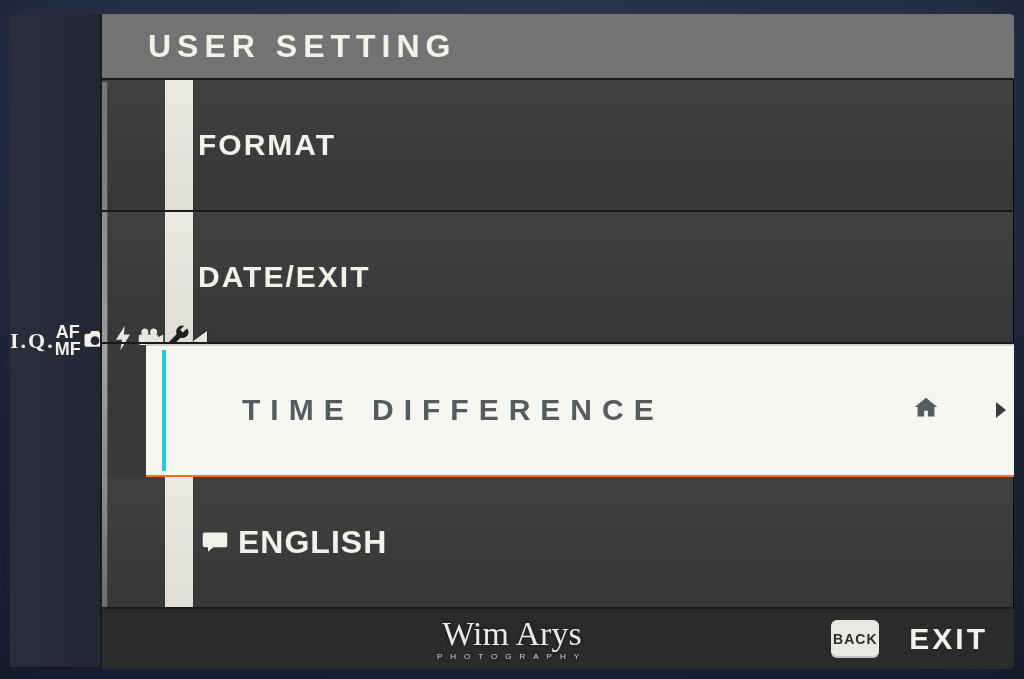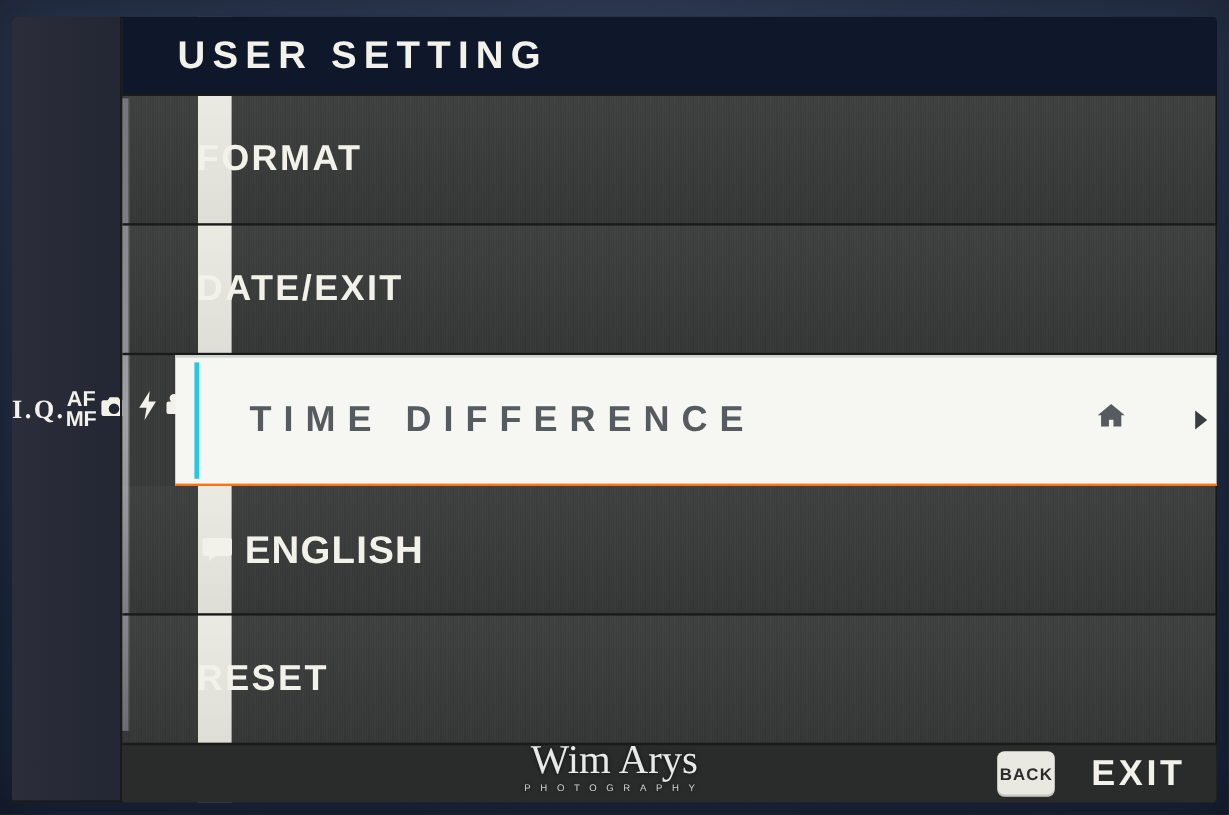--- a/index.html
+++ b/index.html
@@ -109,35 +109,35 @@
     width: 6px;
     background: linear-gradient(180deg, #6f7276, #9fa2a6, #6f7276);
     border-right: 1px solid rgba(0,0,0,.4);
   }
   .title-row {
     height: 66px;
     display: flex;
     align-items: center;
     padding-left: 46px;
     border-bottom: 2px solid var(--row-line);
-    background: #0f172a;
+    background: #737373;
   }
   .title-row .title {
     color: var(--text);
     font-weight: 900;
     font-size: 32px;
     letter-spacing: 6px;
     font-family: "Arial Black", Arial, sans-serif;
   }
   .rows { flex: 1 1 auto; display: flex; flex-direction: column; }
   .row {
     flex: 1 1 0;
     display: flex;
     align-items: center;
-    padding-left: 62px;
+    padding-left: 96px;
     padding-right: 22px;
     border-bottom: 2px solid var(--row-line);
     color: var(--text);
     font-weight: 900;
     font-size: 30px;
     letter-spacing: 2px;
     position: relative;
     background: linear-gradient(180deg, rgba(255,255,255,.03), rgba(0,0,0,.05));
     cursor: pointer;
   }
@@ -169,21 +169,21 @@
     border-bottom: 8px solid transparent;
     border-left: 10px solid #3a3d40;
   }
   .row .lang-glyph {
     display: inline-flex;
     align-items: center;
     margin-right: 6px;
   }
   
   .footer {
-    height: 50px;
+    height: 62px;
     border-top: 2px solid var(--row-line);
     display: flex;
     align-items: center;
     justify-content: flex-end;
     padding: 0 26px;
     gap: 30px;
     background: #2a2b2b;
     position: relative;
   }
   .footer .back-chip {
@@ -315,23 +315,20 @@
             <span class="lang-glyph">
               <svg class="ico" viewBox="0 0 32 32" style="width:34px;height:28px;">
                   <path d="M4 5h24a2 2 0 0 1 2 2v13a2 2 0 0 1-2 2H14l-6 5v-5H4a2 2 0 0 1-2-2V7a2 2 0 0 1 2-2zm4 5h16v2H8zm0 5h12v2H8z"></path>
                 </svg>
             </span>
             <span class="value">ENGLISH</span>
           </div>
 
 
 
-          <div class="row">
-            <span class="label">RESET</span>
-          </div>
         </div>
 
         <div class="footer">
           <div class="back-chip">
             <span>BACK</span>
           </div>
           <div class="exit">
             <span>EXIT</span>
           </div>
         </div>

